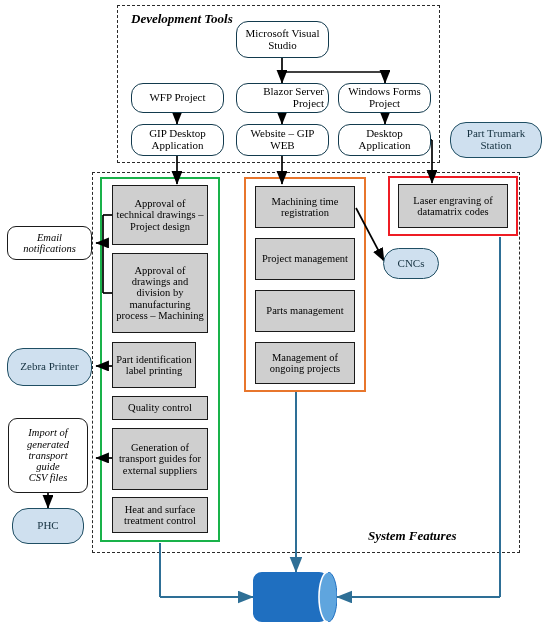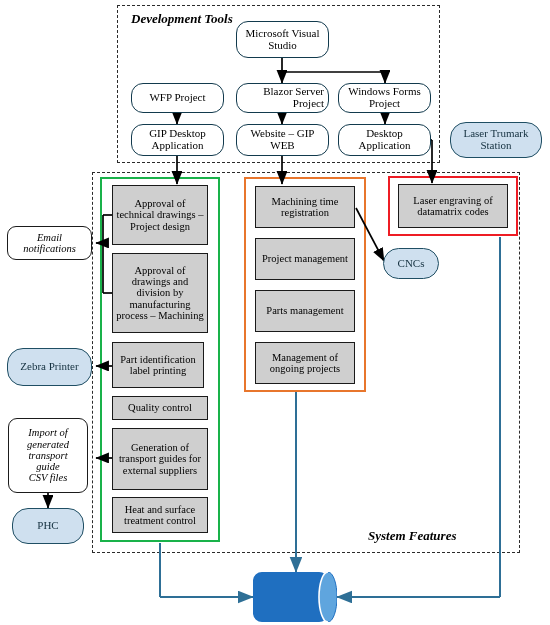--- a/index.html
+++ b/index.html
@@ -181,37 +181,37 @@
   <div class="node pill" style="left:236px; top:83px; width:93px; height:30px; padding:0 4px;text-align:right;">Blazor Server Project</div>
 
   <div class="node pill" style="left:338px; top:83px; width:93px; height:30px; padding:0 4px;">Windows Forms Project</div>
 
   <div class="node pill" style="left:131px; top:124px; width:93px; height:32px; padding:0 4px;">GIP Desktop Application</div>
 
   <div class="node pill" style="left:236px; top:124px; width:93px; height:32px; padding:0 4px;">Website – GIP WEB</div>
 
   <div class="node pill" style="left:338px; top:124px; width:93px; height:32px; padding:0 4px;">Desktop Application</div>
 
-  <div class="node pill-blue" style="left:450px; top:122px; width:92px; height:36px; padding:0 5px;">Laser Trumark Station</div>
+  <div class="node pill-blue" style="left:450px; top:122px; width:92px; height:36px; padding:0 5px;">Part Trumark Station</div>
 
   <div class="node pill-blue" style="left:7px; top:348px; width:85px; height:38px; padding:0 5px;">Zebra Printer</div>
 
   <div class="node pill-blue" style="left:12px; top:508px; width:72px; height:36px; padding:0 5px;">PHC</div>
 
   <div class="node pill-blue" style="left:383px; top:248px; width:56px; height:31px; padding:0 4px;">CNCs</div>
 
   <div class="node note" style="left:7px; top:226px; width:85px; height:34px; padding:0 5px;">Email notifications</div>
 
   <div class="node note" style="left:8px; top:418px; width:80px; height:75px; padding:0 18px;">Import of generated transport guide CSV files</div>
 
   <div class="node feat" style="left:112px; top:185px; width:96px; height:60px; padding:0 3px;">Approval of technical drawings – Project design</div>
 
   <div class="node feat" style="left:112px; top:253px; width:96px; height:80px; padding:0 3px;">Approval of drawings and division by manufacturing process – Machining</div>
 
-  <div class="node feat" style="left:112px; top:342px; width:92px; height:46px; padding:0 3px;">Part identification label printing</div>
+  <div class="node feat" style="left:112px; top:342px; width:84px; height:46px; padding:0 3px;">Part identification label printing</div>
 
   <div class="node feat" style="left:112px; top:396px; width:96px; height:24px; padding:0 3px;">Quality control</div>
 
   <div class="node feat" style="left:112px; top:428px; width:96px; height:62px; padding:0 3px;">Generation of transport guides for external suppliers</div>
 
   <div class="node feat" style="left:112px; top:497px; width:96px; height:36px; padding:0 3px;">Heat and surface treatment control</div>
 
   <div class="node feat" style="left:255px; top:186px; width:100px; height:42px; padding:0 3px;">Machining time registration</div>
 
   <div class="node feat" style="left:255px; top:238px; width:100px; height:42px; padding:0 3px;">Project management</div>

